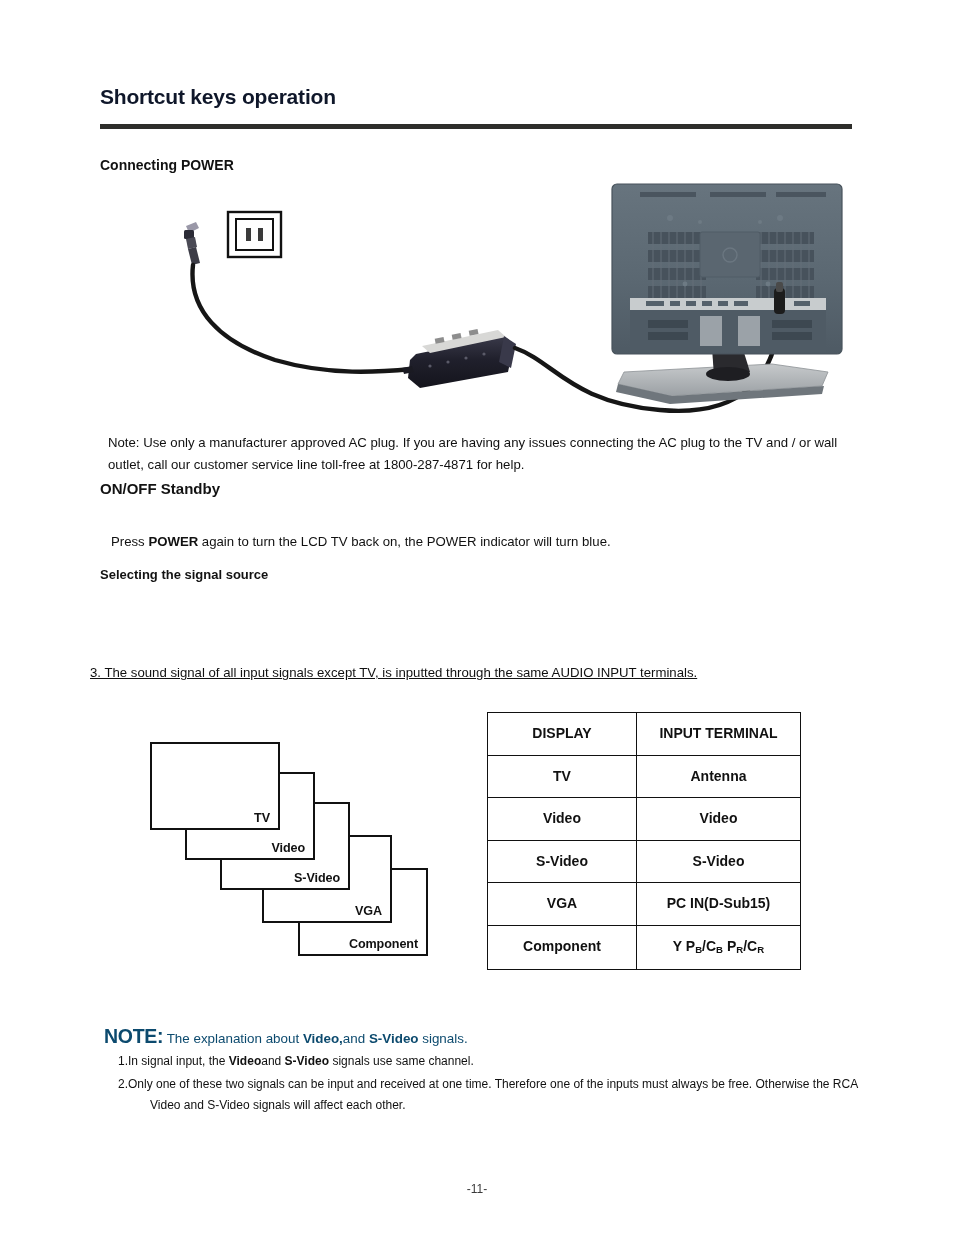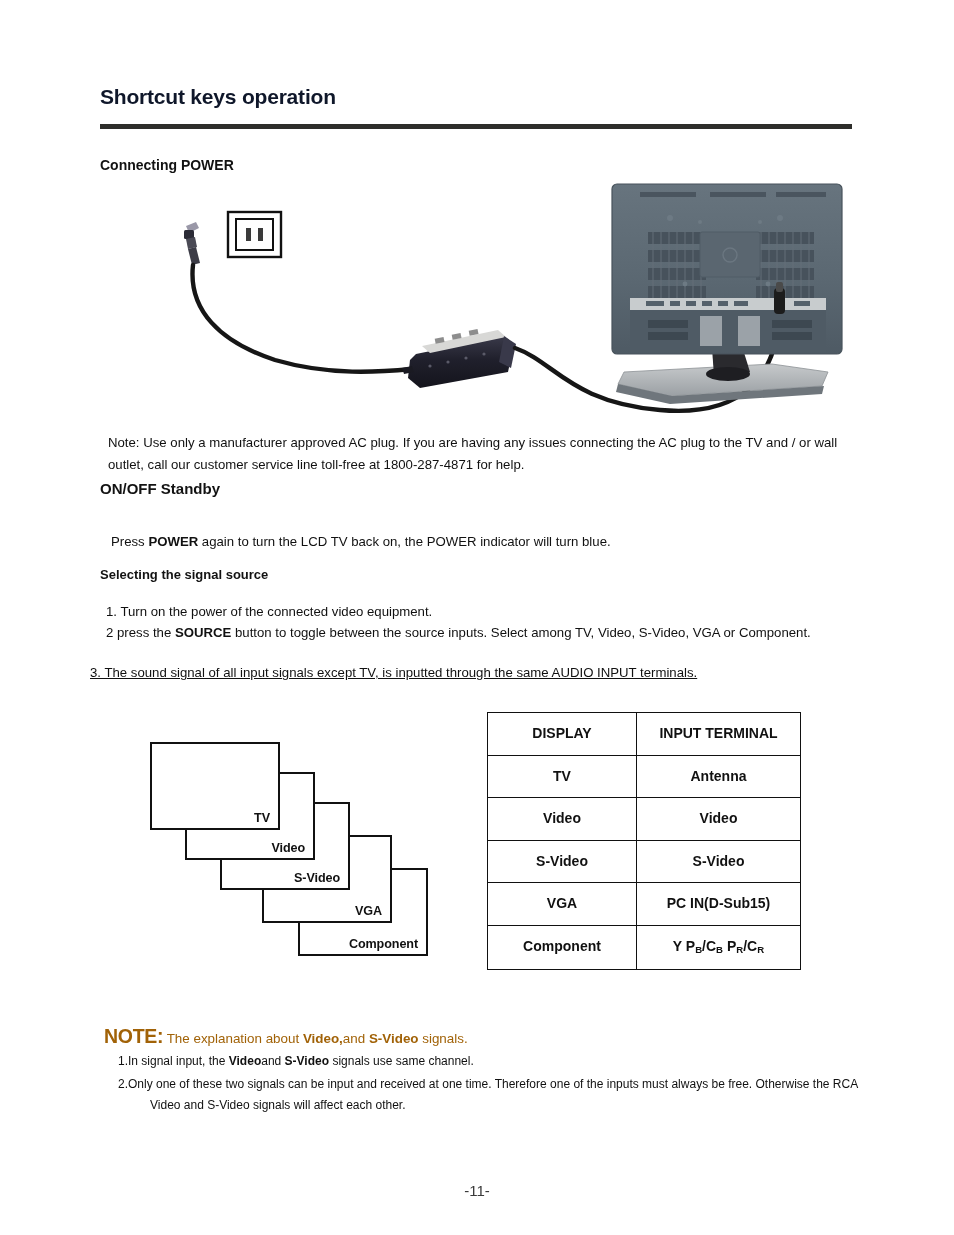--- a/index.html
+++ b/index.html
@@ -145,21 +145,21 @@
   
   #note-block {
     position: absolute;
     left: 104px;
     top: 1026px;
     width: 770px;
   }
   #note-lead {
     font-size: 13.4px;
     line-height: 21px;
-    color: #a16207;
+    color: #0c4a6e;
   }
   #note-lead .note-word {
     font-size: 19.5px;
     font-weight: bold;
     letter-spacing: -0.3px;
   }
   .note-item {
     font-size: 12px;
     line-height: 21px;
     color: #111;
@@ -169,21 +169,21 @@
   }
   .note-item.wrap2 { padding-left: 46px; text-indent: -32px; }
 
   
   #page-number {
     position: absolute;
     left: 0;
     right: 0;
     top: 1182px;
     text-align: center;
-    font-size: 15px;
+    font-size: 12px;
     color: #3a3a3a;
   }
 </style>
 </head>
 <body>
 
 <div class="page">
 
   <div class="doc-title">Shortcut keys operation</div>
   <div class="title-rule"></div>
@@ -318,25 +318,21 @@
   </div>
 
   <div class="h2" id="h-onoff-standby">ON/OFF Standby</div>
 
   <div class="para" id="standby-2">
     <span>Press </span><b>POWER</b><span> again to turn the LCD TV back on, the POWER indicator will turn blue.</span>
   </div>
 
   <div class="h2" id="h-selecting-source">Selecting the signal source</div>
 
-  <div class="para" id="src-1">1. Turn on the power of the connected video equipment.</div>
-
-  <div class="para indent-hang" id="src-2">
-    <span class="hang-out">2  press the </span><b>SOURCE</b><span> button to toggle between the source inputs. Select among TV, Video, S-Video, VGA or Component.</span>
-  </div>
+
 
   <div class="para" id="src-3">3. The sound signal of all input signals except TV, is inputted through the same AUDIO INPUT terminals.</div>
 
   <div id="source-stack">
     <div class="stack-box" id="box-component">
       <span class="stack-label">Component</span>
     </div>
     <div class="stack-box" id="box-vga">
       <span class="stack-label">VGA</span>
     </div>

